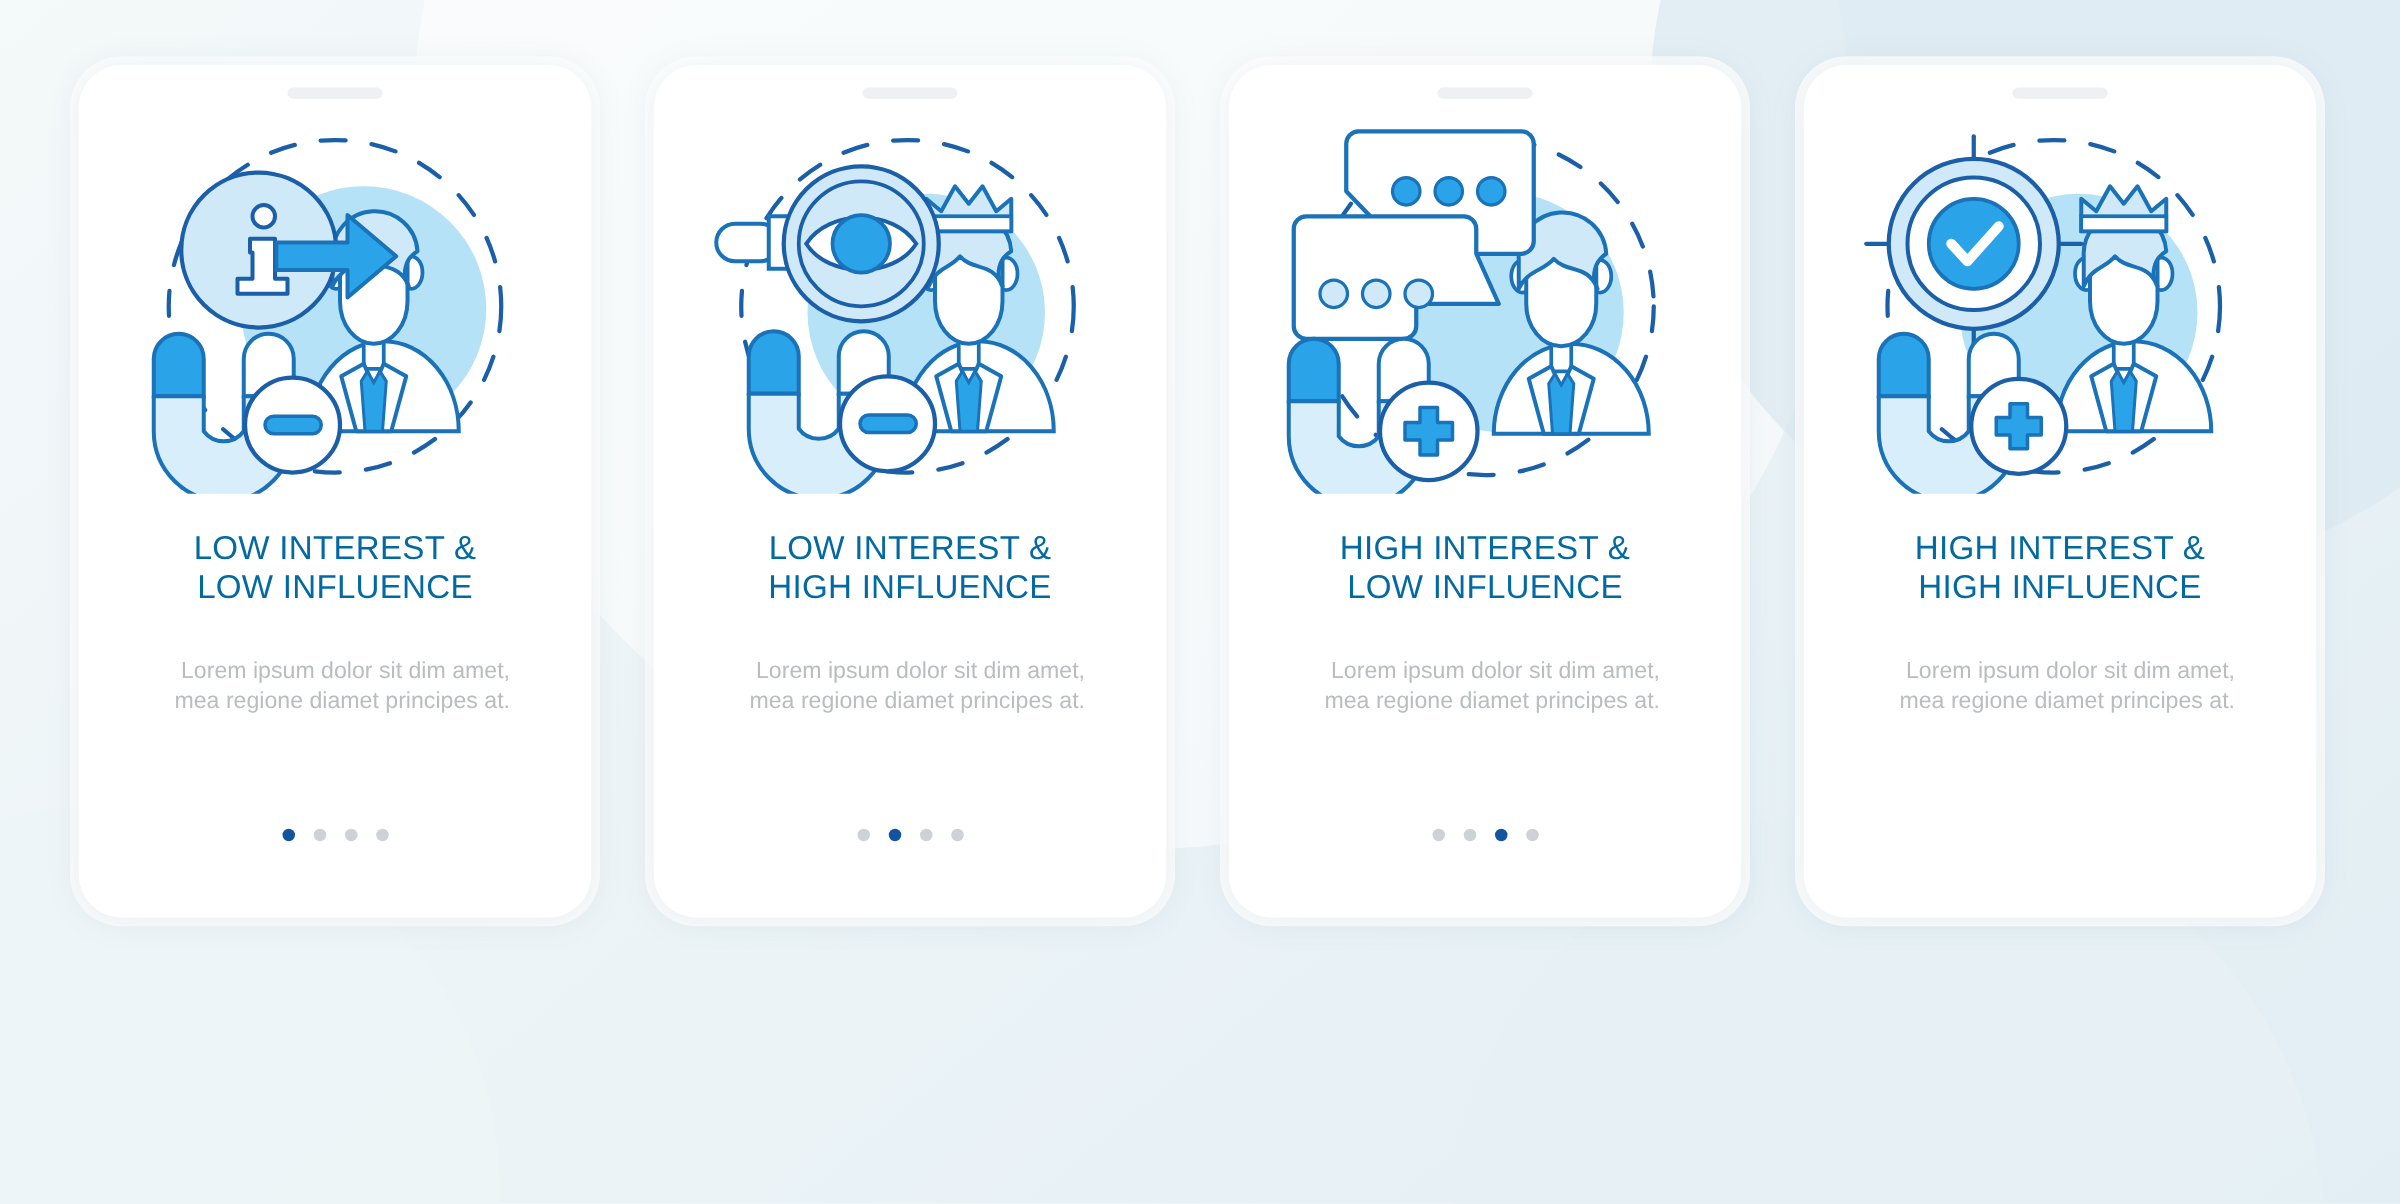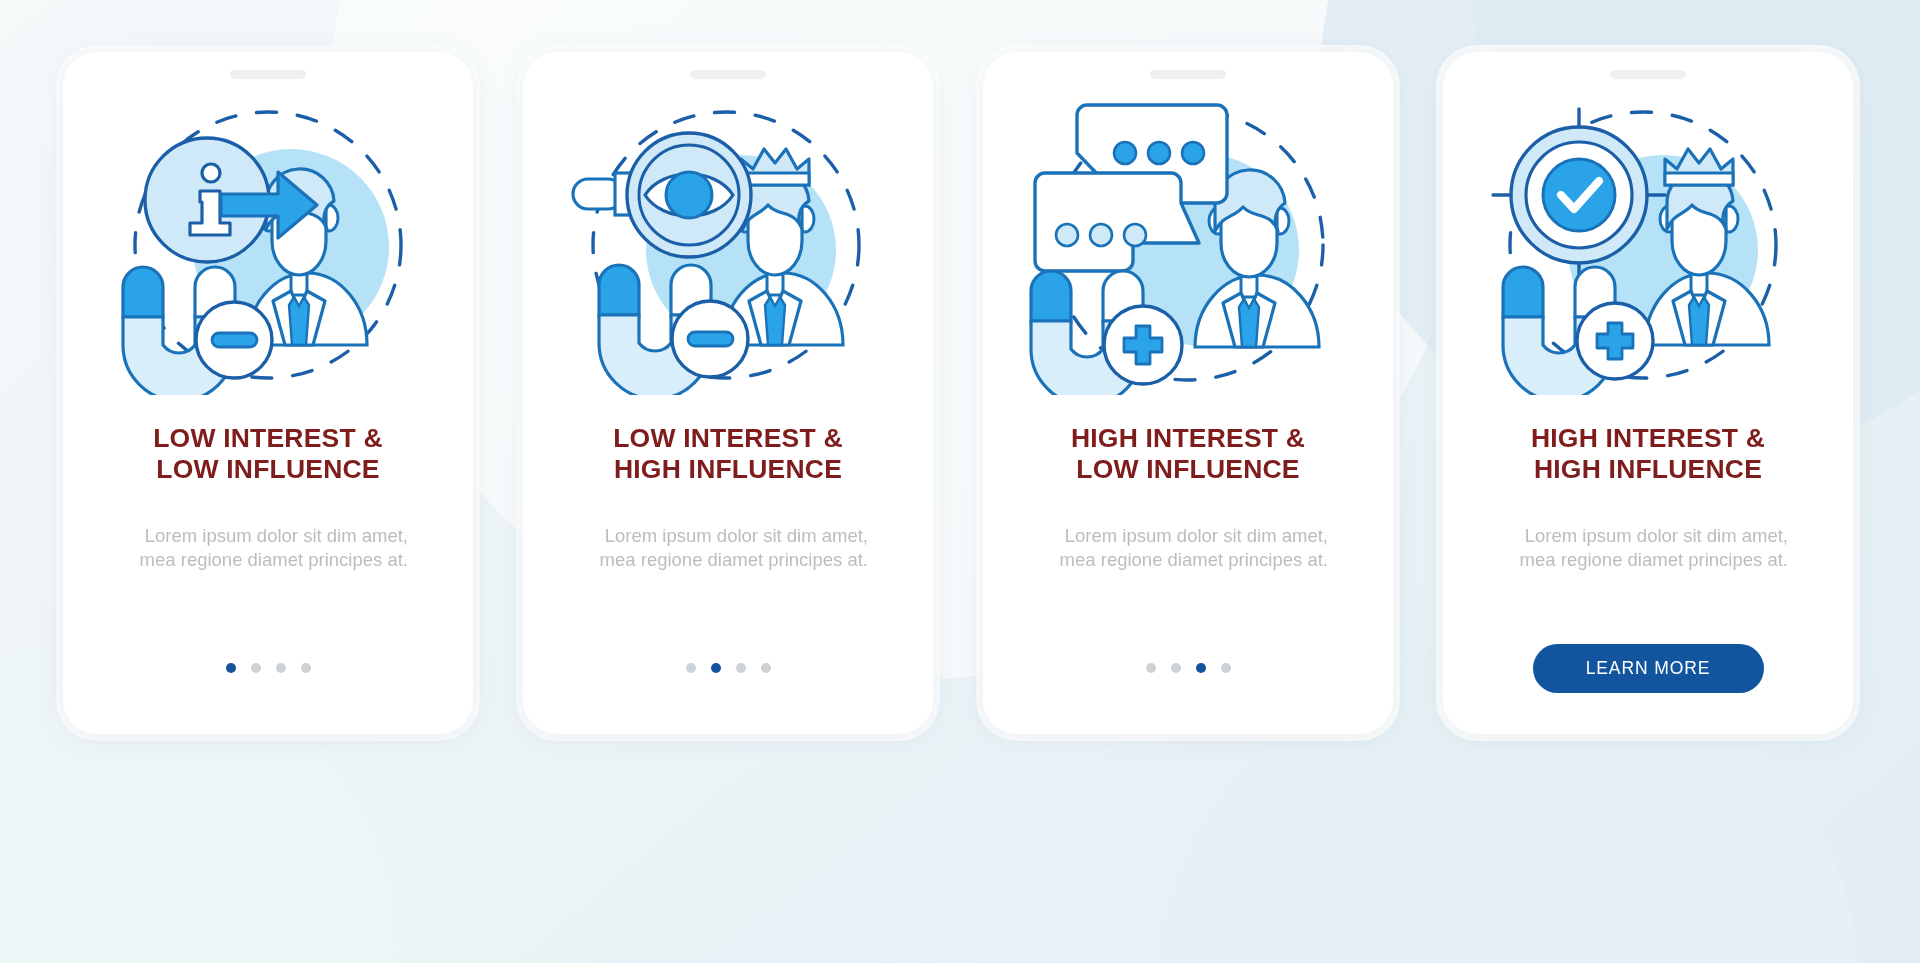--- a/index.html
+++ b/index.html
@@ -93,24 +93,24 @@
     align-items: center;
     justify-content: center;
   }
   .illus-wrap svg { width: 330px; height: 300px; display: block; }
 
   .title {
     margin-top: 28px;
     width: 330px;
     text-align: center;
     font-size: 26.5px;
-    font-weight: bold;
+    font-weight: normal;
     line-height: 1.18;
     letter-spacing: .2px;
-    color: #7f1d1d;
+    color: #0369a1;
   }
 
   .desc {
     margin-top: 38px;
     width: 280px;
     text-align: right;
     font-size: 18.5px;
     line-height: 1.32;
     color: #b9bdc0;
   }
@@ -356,18 +356,15 @@
 
         <circle cx="132" cy="246" r="38" fill="#ffffff" stroke="#1a5fa8" stroke-width="3.4"></circle>
         <path d="M125 228 L139 228 L139 239 L150 239 L150 253 L139 253 L139 264 L125 264 L125 253 L114 253 L114 239 L125 239 Z" fill="#2aa3e8" stroke="#1a72b8" stroke-width="2.8" stroke-linejoin="round"></path>
       </svg>
     </div>
     <div class="title">
       <div>HIGH INTEREST &amp;</div>
       <div>HIGH INFLUENCE</div>
     </div>
     <div class="desc">Lorem ipsum dolor sit dim amet, mea regione diamet principes at.</div>
-    <div class="footer">
-      <button class="learn-btn">LEARN MORE</button>
-    </div>
   </div>
 
 </div>
 
 </body></html>

